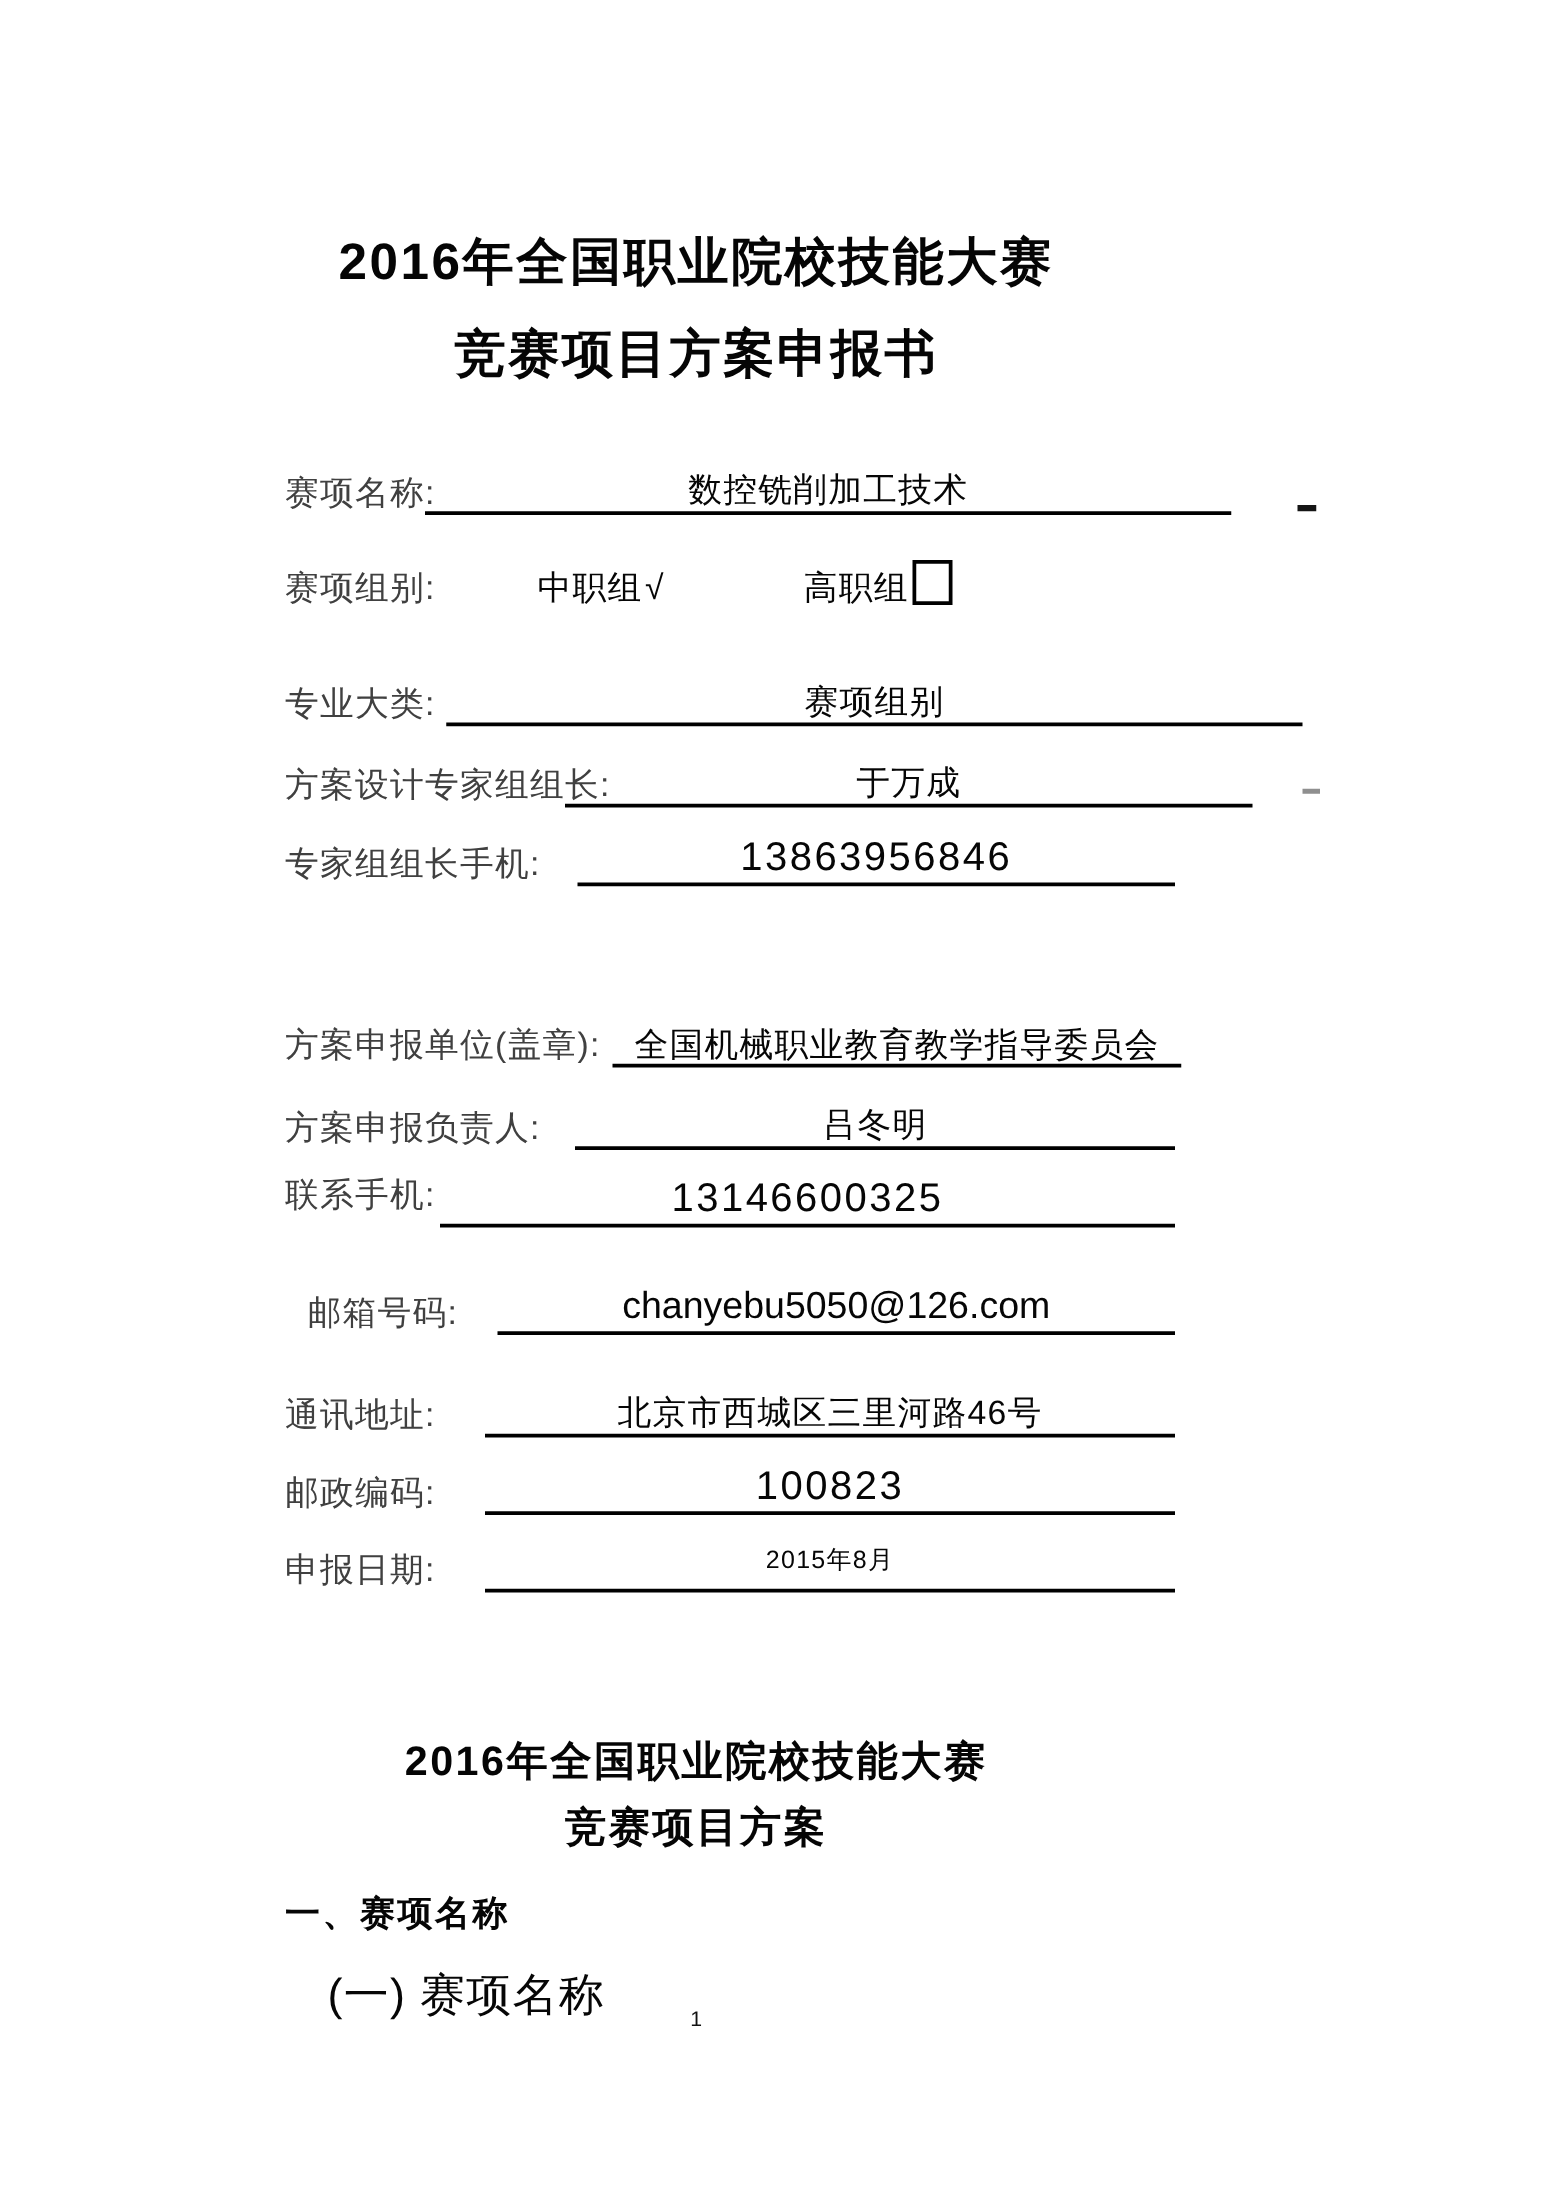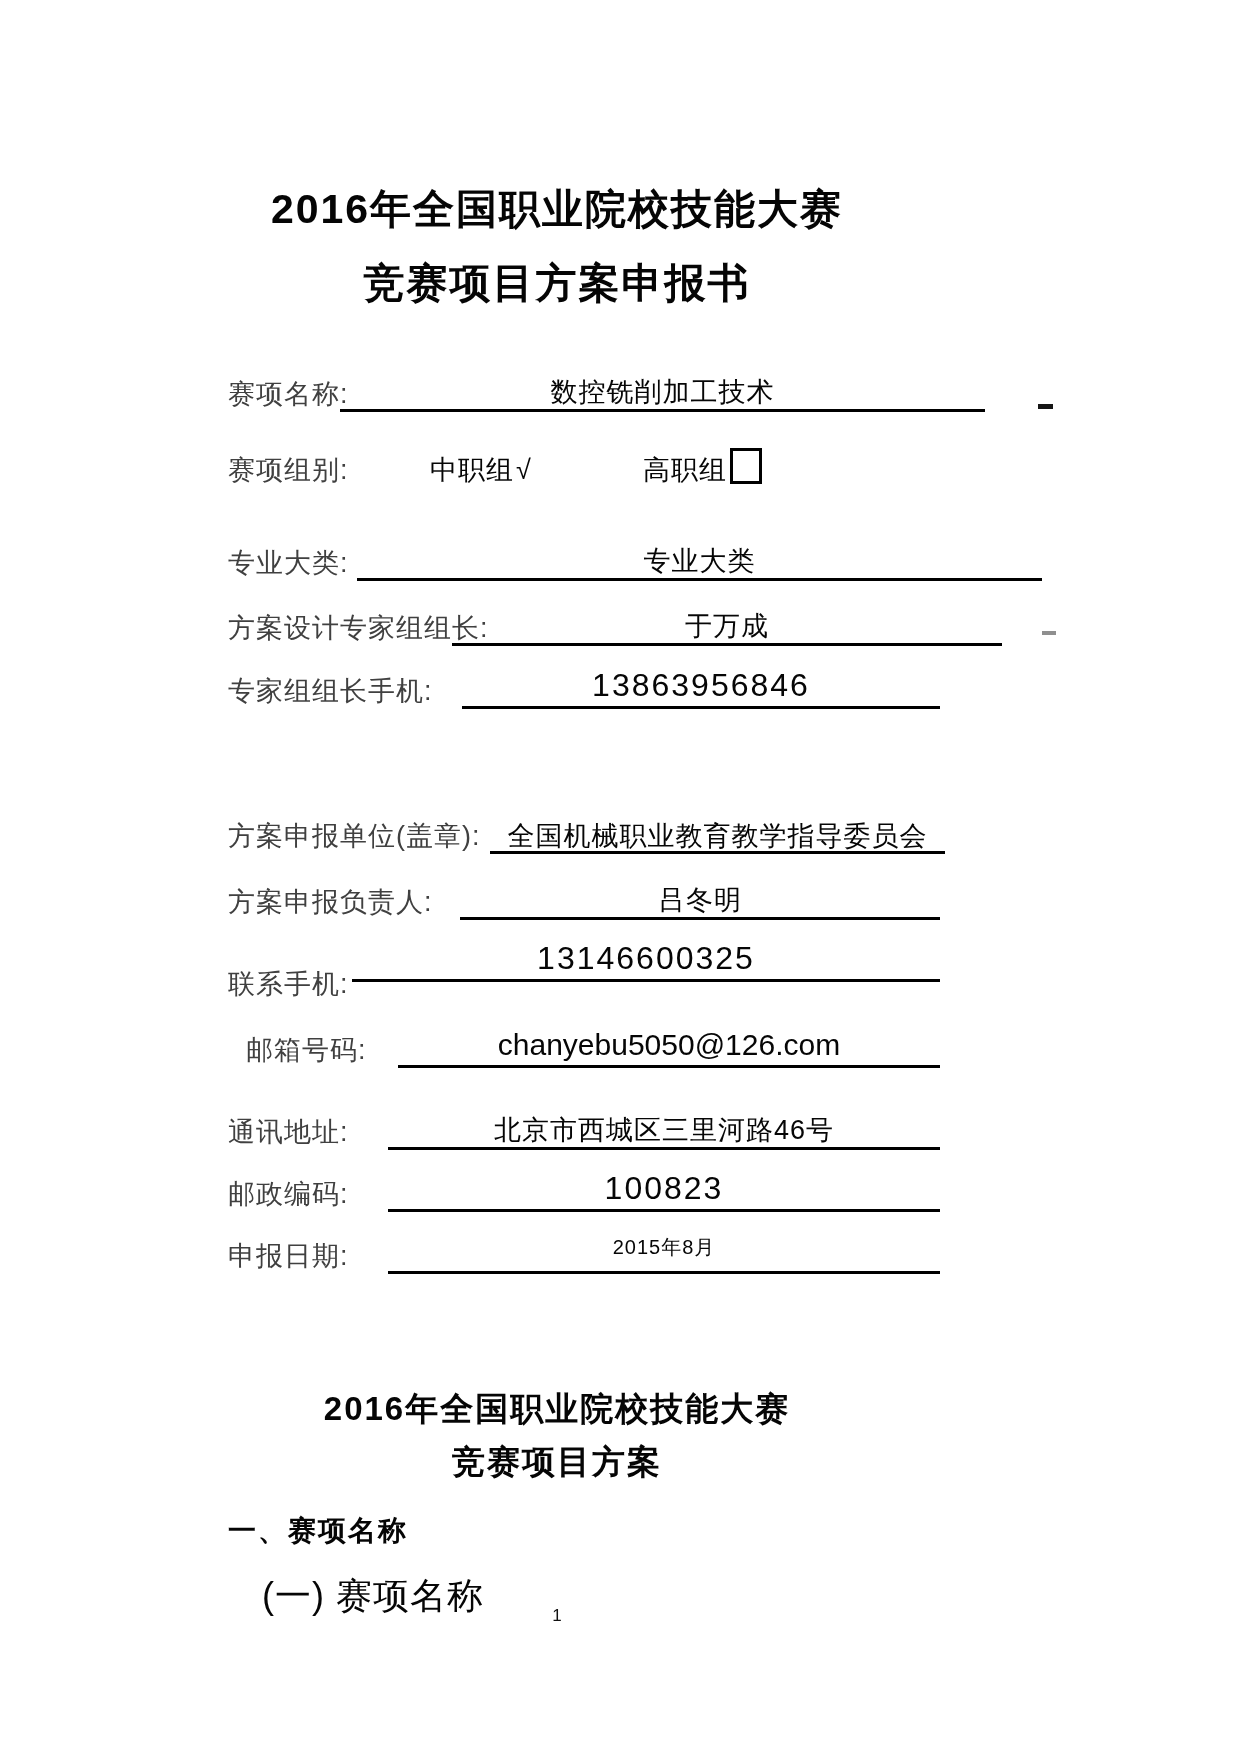--- a/index.html
+++ b/index.html
@@ -110,21 +110,21 @@
   <div class="dash d1"></div>
 
   <div>
     <span class="lbl" style="top:452px">赛项组别:</span>
     <span class="opt" style="top:452px;left:430px"><span>中职组</span><span class="checkmark">√</span></span>
     <span class="opt" style="top:452px;left:643px"><span>高职组</span><span class="checkbox"></span></span>
   </div>
 
   <div>
     <span class="lbl" style="top:545px">专业大类:</span>
-    <span class="val" style="top:543px;left:357px;width:685px">专业大类</span>
+    <span class="val" style="top:543px;left:357px;width:685px">赛项组别</span>
     <div class="u" style="top:578px;left:357px;width:685px"></div>
   </div>
 
   <div>
     <span class="lbl" style="top:610px">方案设计专家组组长:</span>
     <span class="val" style="top:608px;left:452px;width:550px">于万成</span>
     <div class="u" style="top:643px;left:452px;width:550px"></div>
   </div>
   <div class="dash d2"></div>
 
@@ -140,21 +140,21 @@
     <div class="u" style="top:851px;left:490px;width:455px"></div>
   </div>
 
   <div>
     <span class="lbl" style="top:884px">方案申报负责人:</span>
     <span class="val" style="top:882px;left:460px;width:480px">吕冬明</span>
     <div class="u" style="top:917px;left:460px;width:480px"></div>
   </div>
 
   <div>
-    <span class="lbl" style="top:966px">联系手机:</span>
+    <span class="lbl" style="top:938px">联系手机:</span>
     <span class="val num" style="top:940px;left:352px;width:588px">13146600325</span>
     <div class="u" style="top:979px;left:352px;width:588px"></div>
   </div>
 
   <div>
     <span class="lbl" style="top:1032px;left:246px">邮箱号码:</span>
     <span class="val email" style="top:1028px;left:398px;width:542px">chanyebu5050@126.com</span>
     <div class="u" style="top:1065px;left:398px;width:542px"></div>
   </div>
 

